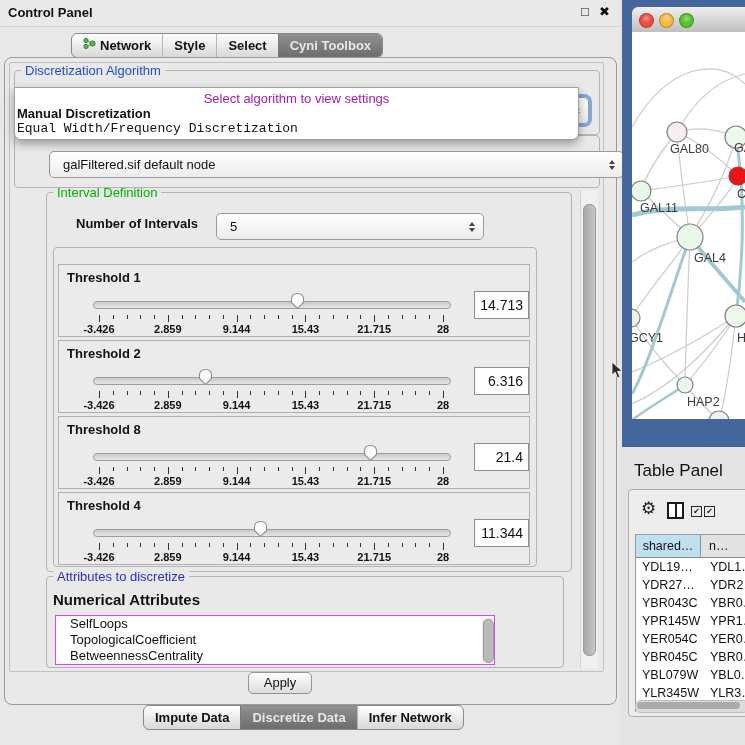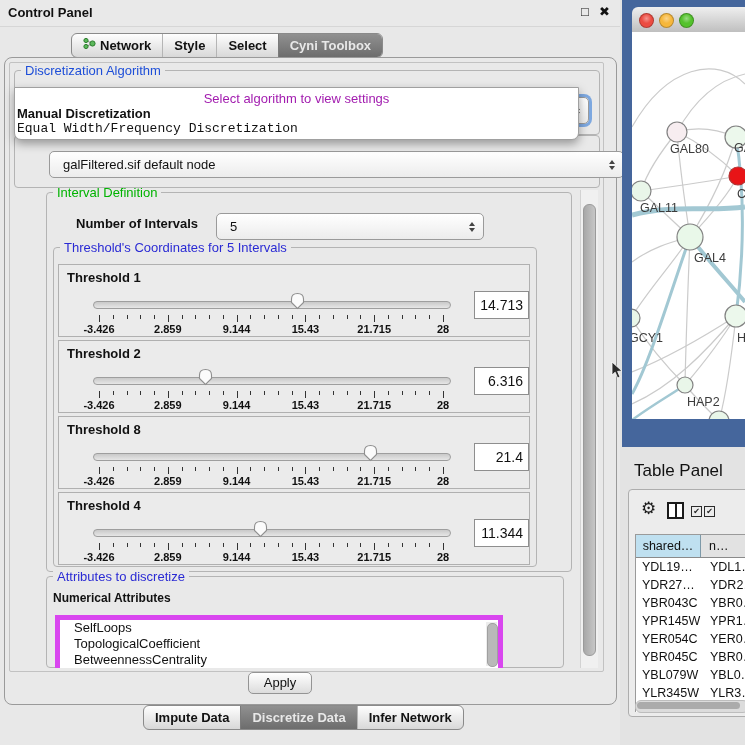--- a/index.html
+++ b/index.html
@@ -68,22 +68,22 @@
   .sl-track{position:absolute;left:34px;top:36px;width:356px;height:6px;border:1px solid #9e9e9e;border-radius:4px;
             background:linear-gradient(#c9c9c9,#e6e6e6);}
   .sl-thumb{position:absolute;top:27px;width:15px;height:18px;}
   .tick{position:absolute;top:50px;width:1px;height:4px;background:#333;}
   .tick.major{height:7px;}
   .tick-lab{position:absolute;top:58px;width:48px;text-align:center;font-size:11px;font-weight:bold;color:#111;}
   .thr-val{position:absolute;left:415px;top:26px;width:48px;height:26px;background:#fff;border:1px solid #8e8e8e;
            font-size:14px;line-height:26px;text-align:right;padding-right:5px;}
 
   #attr-group{left:36px;top:388px;width:516px;height:90px;}
-  #attr-subtitle{position:absolute;left:6px;top:14px;font-size:12px;font-weight:bold;}
-  #attr-list{position:absolute;left:8px;top:38px;width:438px;height:48px;background:#fff;border:5px solid #d946ef;overflow:hidden;}
+  #attr-subtitle{position:absolute;left:6px;top:14px;font-size:15px;font-weight:bold;}
+  #attr-list{position:absolute;left:8px;top:38px;width:438px;height:48px;background:#fff;border:1px solid #d946ef;overflow:hidden;}
   .attr-item{font-size:13px;line-height:16px;padding-left:14px;white-space:nowrap;}
   #attr-scroll{position:absolute;right:1px;top:2px;width:11px;height:44px;background:#ededed;}
   #attr-thumb{position:absolute;left:1px;top:1px;width:9px;height:42px;border-radius:5px;background:#b9b9b9;border:1px solid #a0a0a0;}
 
   #apply-btn{left:248px;top:672px;width:62px;height:20px;border:1px solid #949494;border-radius:5px;
              background:linear-gradient(#ffffff,#dcdcdc);font-size:13px;text-align:center;line-height:20px;}
 
   
   #net-window{left:622px;top:0;width:131px;height:447px;background:#45669c;}
   #net-titlebar{left:10px;top:7px;width:113px;height:25px;border-radius:6px 0 0 0;
@@ -182,21 +182,20 @@
       <span id="noi-label">Number of Intervals</span>
       <div id="noi-combo" class="combo">
         <span>5</span>
         <span class="stepper">
             <span class="arr-up"></span>
             <span class="arr-dn"></span>
           </span>
       </div>
 
       <div id="thr-group" class="group">
-        <span class="group-title t-blue">Threshold's Coordinates for 5 Intervals</span>
         <div id="thr-container">
             <div class="thr-box">
               <div class="thr-name">Threshold 1</div>
               <div class="sl-track"></div>
               <div class="tick major" style="left: 40px;"></div>
               <div class="tick" style="left: 53.76px;"></div>
               <div class="tick" style="left: 67.52px;"></div>
               <div class="tick" style="left: 81.28px;"></div>
               <div class="tick" style="left: 95.04px;"></div>
               <div class="tick major" style="left: 108.8px;"></div>

